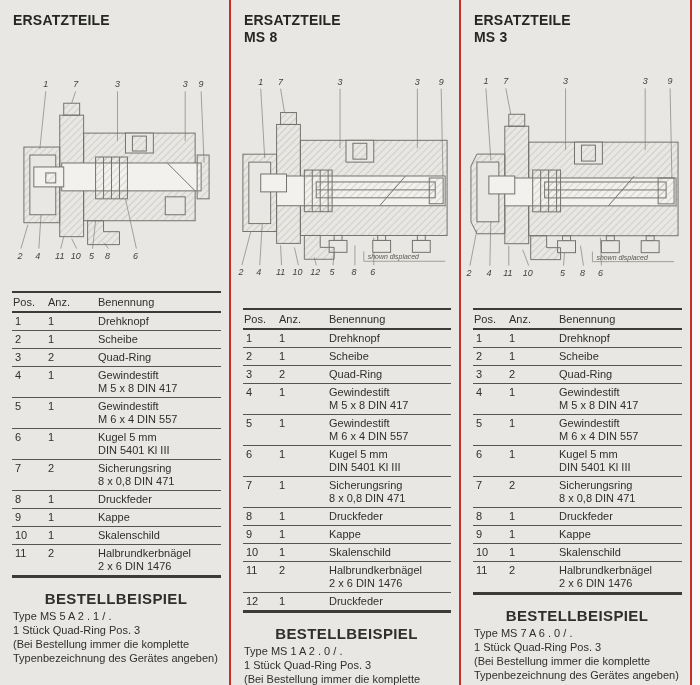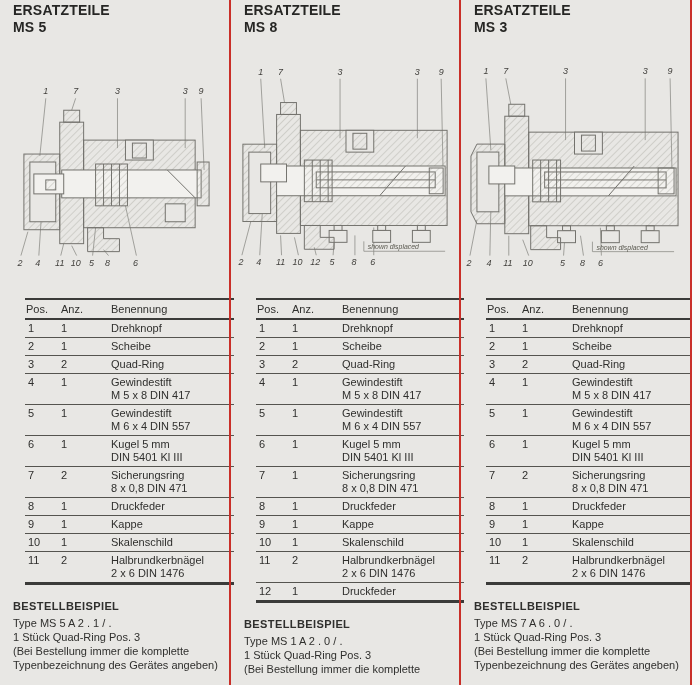--- a/index.html
+++ b/index.html
@@ -6,63 +6,62 @@
   html,body { margin:0; padding:0; }
   .page {
     position: relative;
     width: 700px; height: 685px;
     background: #e8e7e4;
     font-family: "Liberation Sans", sans-serif;
     color: #2d2d2b;
     display: flex;
     overflow: hidden;
   }
-  .col { }
+  .col { padding-top: 10px; }
   .col-a { width: 229px; }
   .col-b { width: 228px; }
   .col-c { width: 229px; }
   .sep { width: 2px; background: #c92f28; }
   .edge { flex: 1; background: #fafaf8; }
 
   .hdr { margin: 2px 10px 0 13px; font-size: 14px; font-weight: bold;
          line-height: 17px; letter-spacing: .2px; color: #262624; }
 
   svg.drawing { display:block; width: 100%; height: 256px; margin-top: 2px; }
   .leader line, .leader polyline { stroke:#8e8d88; stroke-width:.8; fill:none; }
   .body rect, .body path, .body line { stroke:#73726d; stroke-width:1; }
   .body line { fill:none; }
   .cav  { fill:#e8e7e4; }
   .bore { fill:#f2f1ee; }
   .hl   { stroke:#a09f98; stroke-width:.7; }
   .co text { font: italic 9px "Liberation Sans", sans-serif; fill:#403f3b; text-anchor: middle; }
   text.note-t { font: italic 7px "Liberation Sans", sans-serif; fill:#59584f; text-anchor: start; }
 
-  table.parts { width: calc(100% - 20px); margin: 4px 8px 0 25px;
+  table.parts { width: calc(100% - 20px); margin: 4px 8px 0 12px;
     border-collapse: collapse; font-size: 11px; line-height: 13px;
     border-top: 2px solid #3b3b39; border-bottom: 3px solid #3b3b39; color:#2f2f2d; }
   .parts th { text-align:left; font-weight: normal; border-bottom: 2px solid #3b3b39;
     padding: 3px 0 2px; }
   .parts td { border-bottom: 1px solid #55544f; vertical-align: top; padding: 2px 0; }
   .parts tr:last-child td { border-bottom: none; }
   .c-pos { width: 36px; padding-left: 3px !important; }
   .c-anz { width: 50px; }
   th.c-pos { padding-left: 1px !important; }
 
   .order { margin: 14px 10px 0 13px; font-size: 11px; line-height: 14px; color:#2f2f2d; }
-  .order-h { font-weight: bold; font-size: 11px; letter-spacing: .4px; margin-bottom: 3px; }
+  .order-h { font-weight: bold; font-size: 15px; letter-spacing: .4px; margin-bottom: 3px; text-align: center; }
 </style>
 </head>
 <body>
 
 <div class="page">
 
   <div class="col col-a">
     <div class="hdr">
       <div>ERSATZTEILE</div>
-      <div>MS 5</div>
     </div>
 
     <svg class="drawing" viewBox="0 0 230 256">
       <defs>
         <pattern id="h1" width="5" height="5" patternUnits="userSpaceOnUse" patternTransform="rotate(45)">
           <line class="hl" x1="0" y1="0" x2="0" y2="5"></line>
         </pattern>
       </defs>
       <g class="leader">
         <line x1="46" y1="60" x2="40" y2="118"></line>

